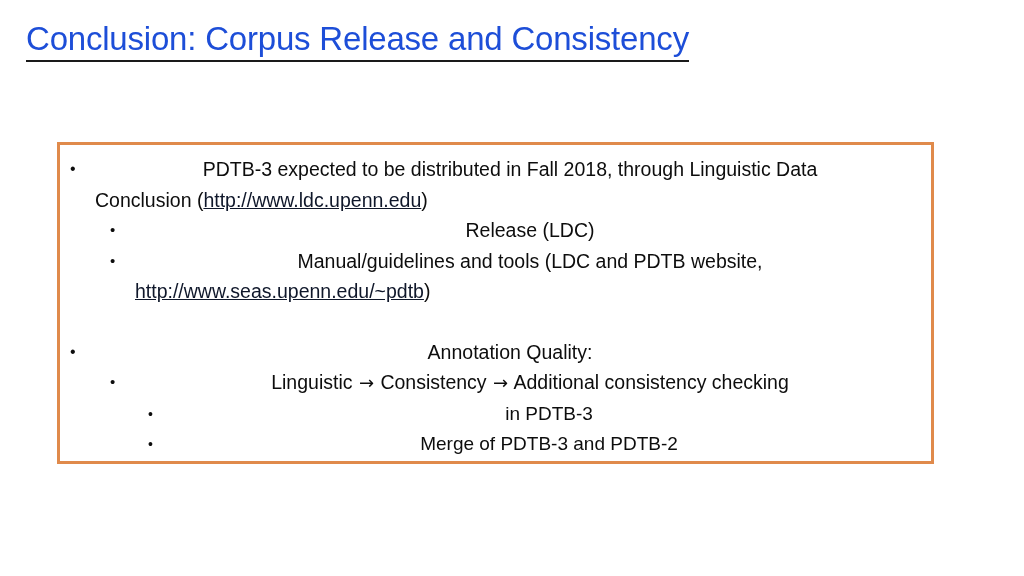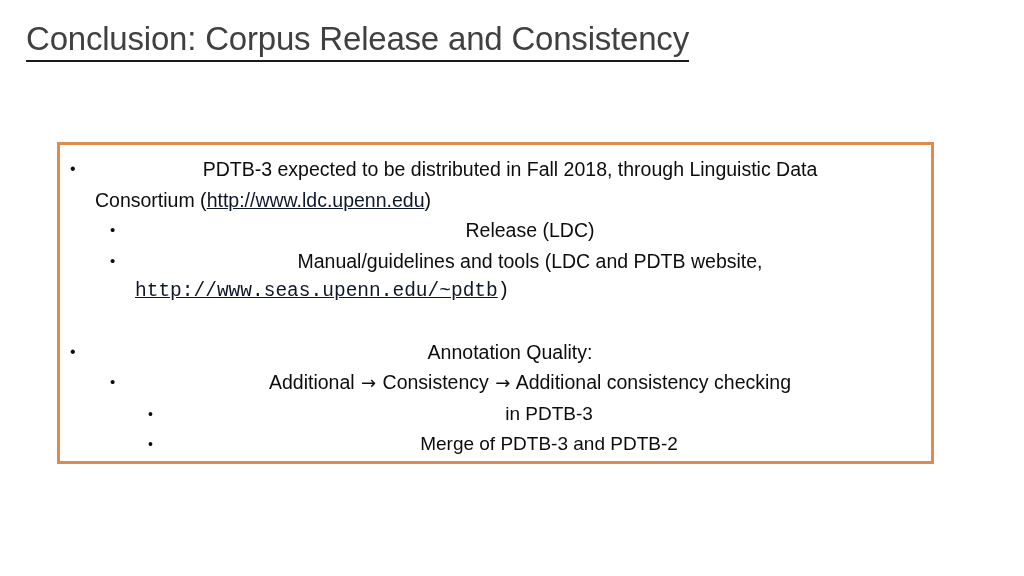--- a/index.html
+++ b/index.html
@@ -19,21 +19,21 @@
 
   
   #slide-title {
     position: absolute;
     left: 26px;
     top: 20px;
     width: 960px;
     font-size: 33px;
     line-height: 38px;
     font-weight: 400;
-    color: #404040;
+    color: #1d4ed8;
     white-space: nowrap;
     letter-spacing: -0.2px;
   }
   #slide-title .title-text {
     border-bottom: 2px solid #1a1a1a;
     padding-bottom: 2px;
     display: inline-block;
   }
 
   
@@ -83,21 +83,21 @@
   
   .lvl3 { padding-left: 78px; font-size: 19px; line-height: 30px; }
   .lvl3 .marker { width: 25px; font-size: 14px; }
 
   .cont-line {
     font-size: 19.5px;
     line-height: 30.5px;
     color: #0d0d0d;
   }
   .cont-lvl1 { padding-left: 25px; }
-  .cont-lvl2 { padding-left: 65px; font-family: Liberation Mono, monospace; }
+  .cont-lvl2 { padding-left: 65px; }
 
   a.weblink, .weblink {
     color: #0f172a;
     text-decoration: underline;
     text-underline-offset: 1px;
   }
   .paren { color: #0d0d0d; text-decoration: none; }
 
   .gap { height: 30px; }
 
@@ -115,21 +115,21 @@
 </div>
 
 <div id="content-box">
   <div id="bullet-list">
 
     <div class="bullet-row lvl1">
       <span class="marker">•</span>
       <span class="btext">PDTB-3 expected to be distributed in Fall 2018, through Linguistic Data</span>
     </div>
     <div class="cont-line cont-lvl1">
-      <span>Consortium (</span><a class="weblink" href="#">http://www.ldc.upenn.edu</a><span class="paren">)</span>
+      <span>Conclusion (</span><a class="weblink" href="#">http://www.ldc.upenn.edu</a><span class="paren">)</span>
     </div>
 
     <div class="bullet-row lvl2">
       <span class="marker">•</span>
       <span class="btext">Release (LDC)</span>
     </div>
 
     <div class="bullet-row lvl2">
       <span class="marker">•</span>
       <span class="btext">Manual/guidelines and tools (LDC and PDTB website,</span>
@@ -140,21 +140,21 @@
 
     <div class="gap"></div>
 
     <div class="bullet-row lvl1">
       <span class="marker">•</span>
       <span class="btext">Annotation Quality:</span>
     </div>
 
     <div class="bullet-row lvl2">
       <span class="marker">•</span>
-      <span class="btext"><span>Additional </span><span class="arrow">→</span><span> Consistency </span><span class="arrow">→</span><span> Additional consistency checking</span></span>
+      <span class="btext"><span>Linguistic </span><span class="arrow">→</span><span> Consistency </span><span class="arrow">→</span><span> Additional consistency checking</span></span>
     </div>
 
     <div class="bullet-row lvl3">
       <span class="marker">•</span>
       <span class="btext">in PDTB-3</span>
     </div>
 
     <div class="bullet-row lvl3">
       <span class="marker">•</span>
       <span class="btext">Merge of PDTB-3 and PDTB-2</span>

